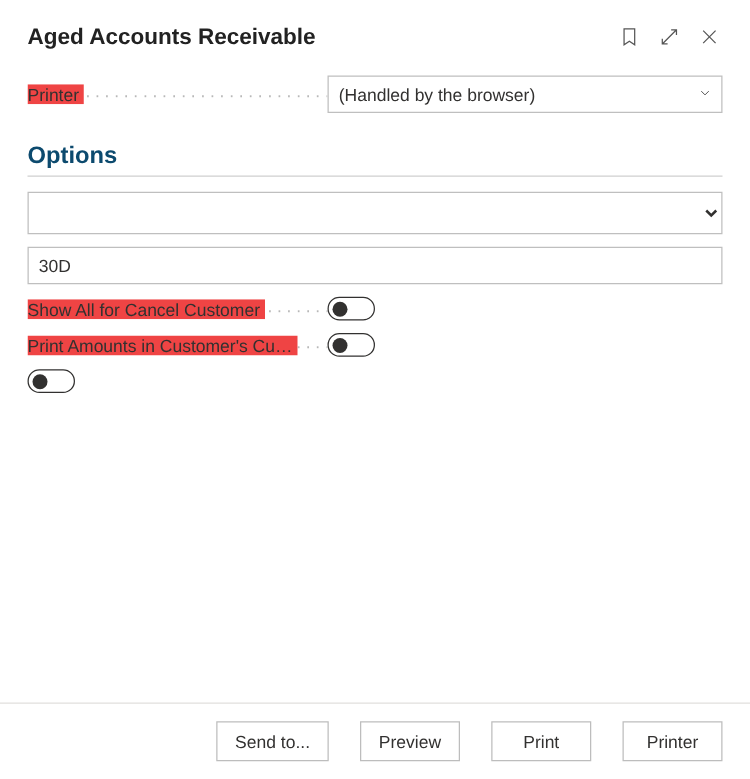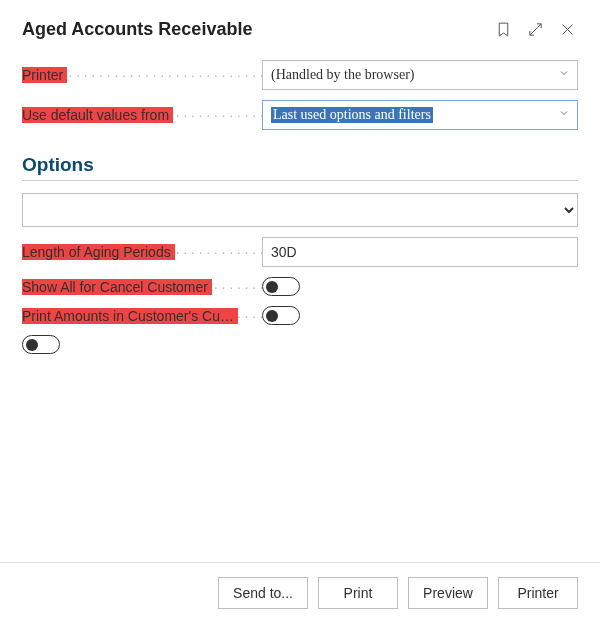--- a/index.html
+++ b/index.html
@@ -100,21 +100,21 @@
     outline: none;
   }
   .select.highlight-val {
     border-color: #7aa7d8;
   }
   .select.highlight-val .val-text {
     background: #3a74b9;
     color: #fff;
     padding: 0 2px;
   }
-  .select, .select.native { cursor: pointer; font-family: Liberation Serif, serif; }
+  .select, .select.native { cursor: pointer; }
   .select { display: flex; align-items: center; }
   .select .chev {
     position: absolute;
     right: 8px; top: 50%;
     transform: translateY(-50%);
     pointer-events: none;
   }
   .select .chev svg { width: 12px; height: 12px; stroke: #555; fill: none; stroke-width: 1.6; }
   select.native {
     width: 100%;
@@ -174,20 +174,21 @@
   .footer button {
     height: 32px;
     min-width: 80px;
     padding: 0 14px;
     border: 1px solid #bdbdbd;
     background: #fff;
     font-family: inherit;
     font-size: 14px;
     color: #323130;
     cursor: pointer;
+    margin-left: 15px;
   }
 </style>
 </head>
 <body>
 
 <div class="window">
 
   <div class="header">
     <h1>Aged Accounts Receivable</h1>
     <div class="hicon">
@@ -214,46 +215,34 @@
       <div class="ctrl">
         <div class="select">
           <span class="val-text">(Handled by the browser)</span>
           <span class="chev"><svg viewBox="0 0 24 24">
                 <path d="M6 9l6 6 6-6"></path>
               </svg></span>
         </div>
       </div>
     </div>
 
-    <div class="row">
-      <div class="lbl"><span>Use default values from</span></div>
-      <div class="ctrl">
-        <div class="select highlight-val">
-          <span class="val-text">Last used options and filters</span>
-          <span class="chev"><svg viewBox="0 0 24 24">
-                <path d="M6 9l6 6 6-6"></path>
-              </svg></span>
-        </div>
-      </div>
-    </div>
 
     <div class="section-title">Options</div>
     <hr class="sep">
 
 
     <div class="row">
       <div class="ctrl">
         <select class="native">
           <option>Trans Date</option>
         </select>
       </div>
     </div>
 
     <div class="row">
-      <div class="lbl"><span>Length of Aging Periods</span></div>
       <div class="ctrl">
         <input class="input" type="text" value="30D" style="">
       </div>
     </div>
 
 
     <div class="row">
       <div class="lbl"><span>Show All for Cancel Customer</span></div>
       <div class="ctrl">
         <div class="toggle">
@@ -278,18 +267,18 @@
           </div>
       </div>
     </div>
 
 
     <div class="scroll-spacer"></div>
   </div>
 
   <div class="footer">
     <button>Send to...</button>
+    <button>Preview</button>
     <button>Print</button>
-    <button>Preview</button>
     <button>Printer</button>
   </div>
 
 </div>
 
 </body></html>

